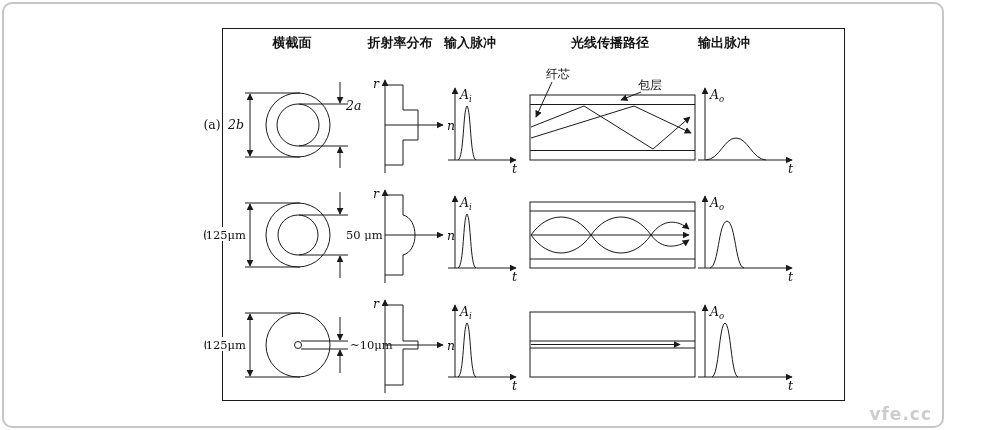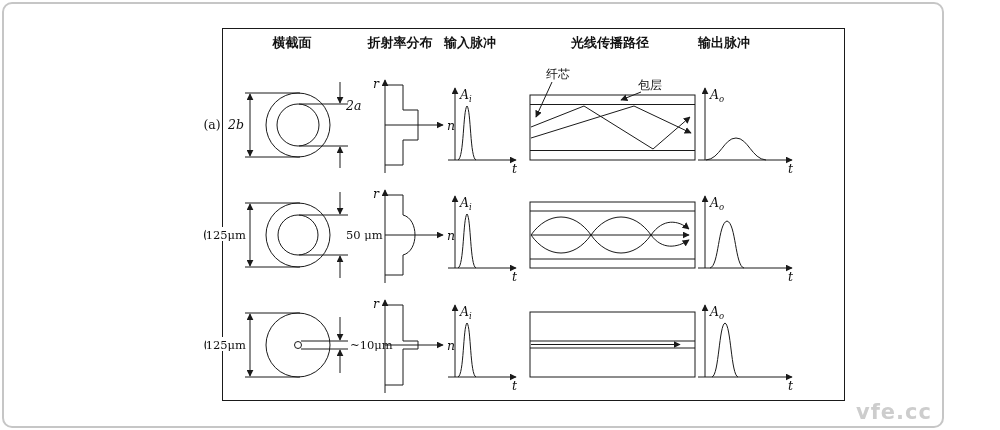--- a/index.html
+++ b/index.html
@@ -1,21 +1,21 @@
 <!DOCTYPE html>
 <html><head>
 <meta charset="utf-8">
 <style>
   html,body{margin:0;padding:0;background:#fff;}
   .stage{position:relative;width:946px;height:430px;background:#ffffff;overflow:hidden;
          font-family:"Liberation Sans",sans-serif;}
   .frame{position:absolute;inset:2px;border:2px solid #c6c6c6;border-radius:10px;pointer-events:none;}
   .diagram-svg{position:absolute;left:0;top:0;}
   .watermark{position:absolute;right:14px;bottom:6px;font-family:"DejaVu Sans",sans-serif;
-             font-weight:bold;font-size:21px;color:#cdcdcd;letter-spacing:1px;}
+             font-weight:bold;font-size:17px;color:#cdcdcd;letter-spacing:1px;}
   
   text{fill:#111;}
   .hdr{font-family:"Liberation Sans",sans-serif;font-size:13px;font-weight:600;}
   .math{font-family:"DejaVu Serif",serif;font-style:italic;font-size:12.5px;}
   .dim{font-family:"DejaVu Serif",serif;font-size:11.5px;}
   .rowlbl{font-family:"DejaVu Serif",serif;font-size:12.5px;}
   .cjk{font-family:"Liberation Sans",sans-serif;font-size:12px;}
   .sub{font-size:8.5px;}
   .ln{stroke:#1a1a1a;stroke-width:1;fill:none;}
   .bg{fill:#ffffff;stroke:none;}

